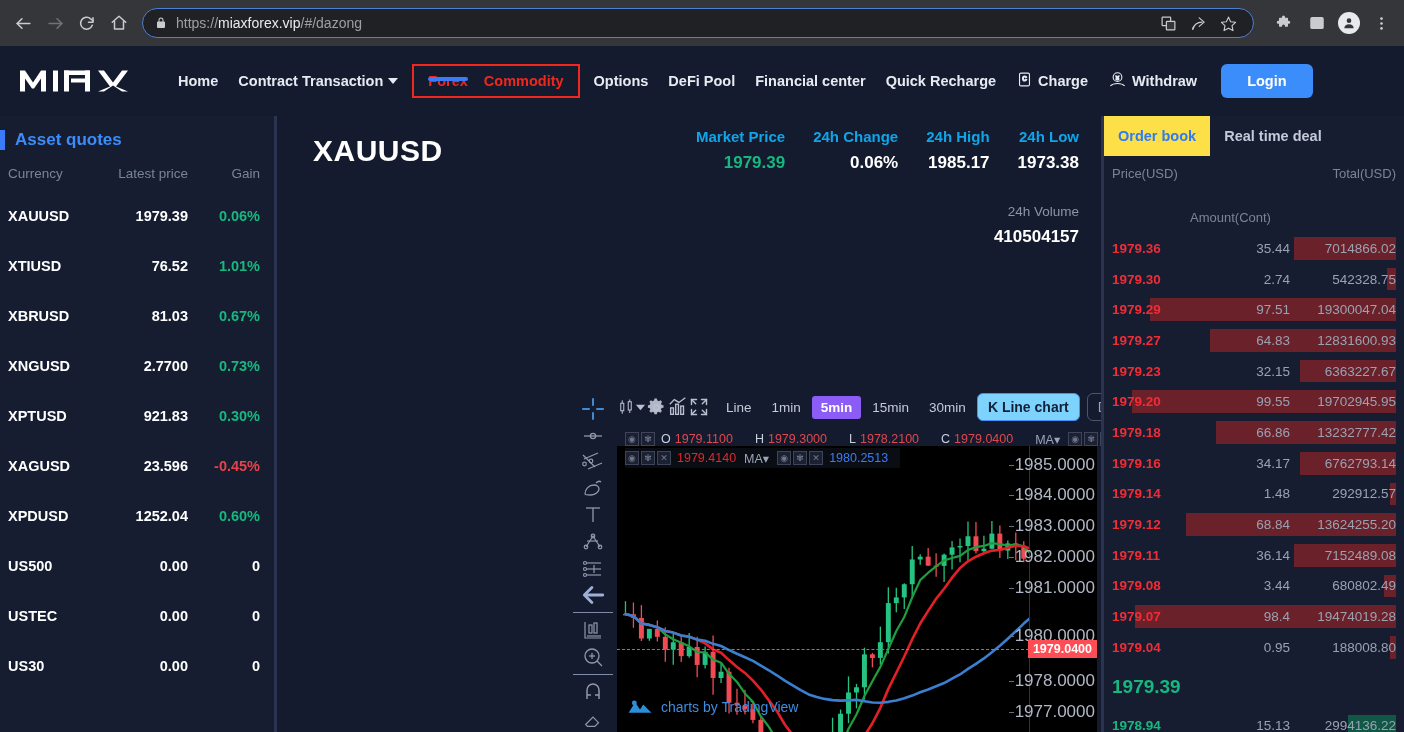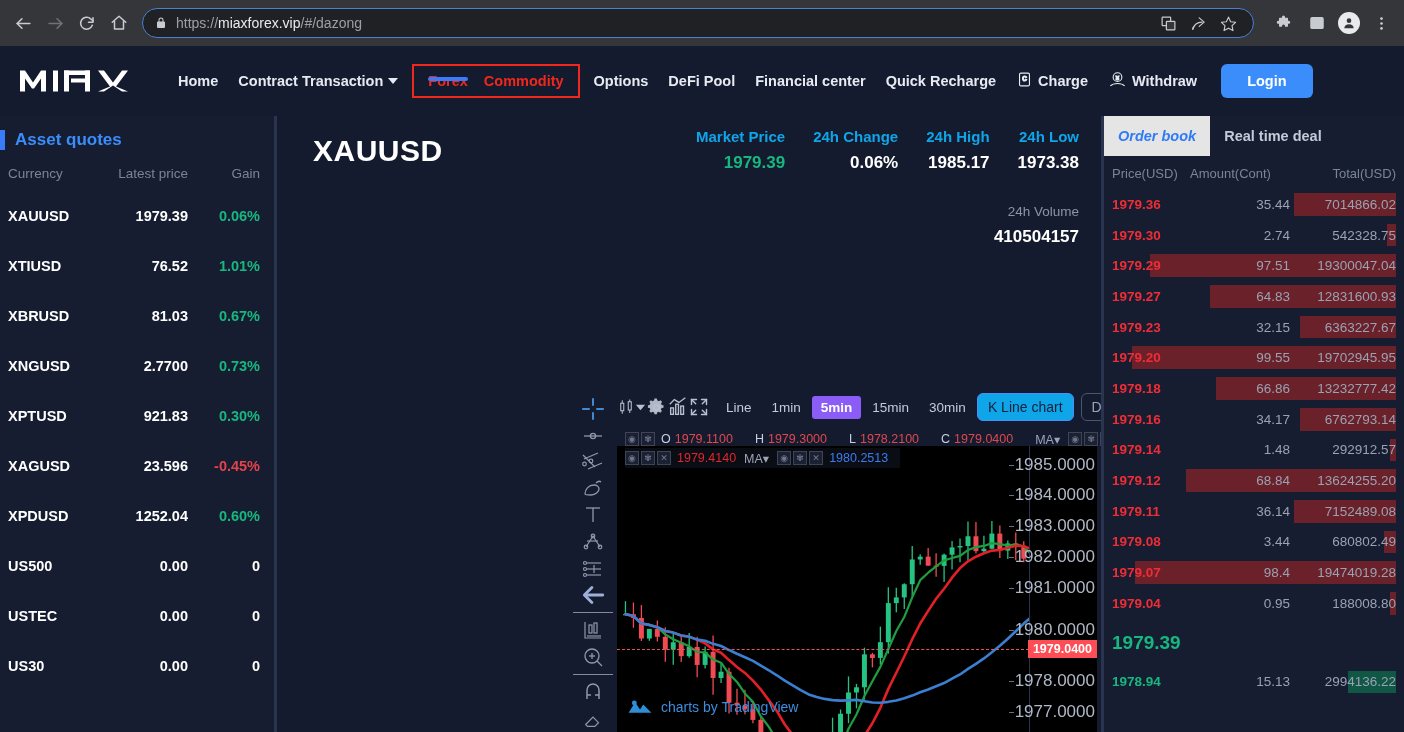--- a/index.html
+++ b/index.html
@@ -129,21 +129,21 @@
   .tf-btn{
     font-size:13.5px; color:#c3cad8; padding:4px 9px; border-radius:3px;
     margin-right:2px; white-space:nowrap;
   }
   .tf-btn.active{ background:#8b5cf6; color:#fff; font-weight:bold; }
   .toggle-group{ margin-left:auto; display:flex; gap:7px; padding-right:6px;}
   .tg-btn{
     font-size:14px; padding:5px 10px; border-radius:6px;
     border:1px solid #4c5570; color:#9aa3b8; white-space:nowrap;
   }
-  .tg-btn.active{ background:#0ea5e9; color:#13203a; border-color:#4a8ffb; font-weight:normal;text-align:center;}
+  .tg-btn.active{ background:#7dd3fc; color:#13203a; border-color:#4a8ffb; font-weight:bold;text-align:center;}
 
   
   .draw-toolbar{
     position:absolute; left:292px; top:276px; width:47px; bottom:0;
     background:#151b2e; display:flex; flex-direction:column; align-items:center;
     gap:0; padding-top:4px;
   }
   .draw-ic{
     width:44px;height:38px;display:flex;align-items:center;justify-content:center;
     color:#8f98ad;
@@ -206,26 +206,26 @@
   
   .orderbook{
     width:303px; flex:0 0 303px; background:#161d31; border-left:3px solid #2a3350;
     position:relative; overflow:hidden;
   }
   .ob-tabs{ display:flex; height:40px; }
   .ob-tab{
     padding:0 14px; display:flex;align-items:center; font-size:14.5px;
     font-weight:bold; color:#c3cad8;
   }
-  .ob-tab.active{ color:#2f7bf6; background:#e5e5e5;font-style:italic; }
+  .ob-tab.active{ color:#2f7bf6; background:#fde047; }
   .ob-head{
     display:flex; font-size:13px; color:#7a8499; padding:10px 8px 8px 8px;
   }
   .ob-head .p{ width:78px; }
-  .ob-head .a{ width:100px; }
+  .ob-head .a{ width:100px;margin-top:44px; }
   .ob-head .t{ flex:1; text-align:right; }
   .ob-row{
     display:flex; align-items:center; height:30.7px; font-size:13.5px;
     padding:0 8px; position:relative;
   }
   .ob-row .p{ width:78px; font-weight:bold; z-index:2;}
   .ob-row .a{ width:100px; text-align:right; color:#99a1b3; z-index:2;}
   .ob-row .t{ flex:1; text-align:right; color:#99a1b3; z-index:2;}
   .ob-row .p.sell{ color:#f02d36; }
   .ob-row .p.buy{ color:#17b77f; }
@@ -895,21 +895,21 @@
           <path d="M8.469310344827587 168.1282441201456 L16.434827586206897 170.0422668771537 L24.400344827586206 177.53835853720412 L32.36586206896552 178.87983430782194 L40.33137931034482 181.26981989088085 L48.29689655172414 184.98610724938973 L56.26241379310345 186.598401537944 L64.22793103448276 189.54034638530388 L72.19344827586207 190.8109015657108 L80.15896551724138 193.6221811757234 L88.1244827586207 197.39367102355754 L96.09 203.39715401726104 L104.05551724137932 206.71633790608254 L112.02103448275862 214.09834959148807 L119.98655172413794 220.9527915984927 L127.95206896551724 226.93018520144395 L135.91758620689654 234.69325952384008 L143.88310344827588 243.55937309791946 L151.84862068965518 254.3855444612158 L159.81413793103448 264.9375281246181 L167.7796551724138 278.49650835435665 L175.7451724137931 289.0575303963003 L183.71068965517242 301.5337601611875 L191.67620689655172 310.5331894344697 L199.64172413793105 315.86192383769554 L207.60724137931035 319.633489420723 L215.57275862068965 320.8344877799637 L223.53827586206899 317.7294936331278 L231.5037931034483 311.4543354358035 L239.4693103448276 303.138340706591 L247.4348275862069 289.8309104594285 L255.40034482758622 277.2624416304894 L263.3658620689655 261.8350400749165 L271.33137931034486 242.8748924444838 L279.29689655172416 226.75067060649937 L287.26241379310346 210.46764350532206 L295.22793103448276 193.22337802159834 L303.19344827586207 177.51309908828864 L311.15896551724137 164.82764901414097 L319.1244827586207 152.687849424269 L327.09000000000003 142.7208208745255 L335.05551724137933 131.673637940432 L343.02103448275864 122.0541207548631 L350.98655172413794 115.36892129992401 L358.95206896551724 110.74319424604533 L366.91758620689654 107.18932562492131 L374.88310344827585 104.60083385072045 L382.8486206896552 103.99724232127119 L390.8141379310345 101.77561959897457 L398.7796551724138 99.77333029685155 L406.7451724137931 100.17668586967756 L414.7106896551724 103.12145210300787 L422.6762068965517 105.9864880033254 L430.641724137931 109.53646147812088 L438.6072413793104 112.53933556019541 L446.5727586206897 116.81275088231024 L454.538275862069 119.85154427967598 L462.5037931034483 120.26484199137616 L470.4693103448276 121.91384457538328 L478.4348275862069 121.11508535072971 L486.4003448275862 118.31828420222053 L494.36586206896555 112.35698065004345 L502.33137931034486 104.93955160645629 L510.29689655172416 97.78813139168079 L518.2624137931034 88.69961478779408 L526.2279310344828 78.57787198340213 L534.1934482758621 71.45433749139488 L542.1589655172414 66.00203909874045 L550.1244827586207 61.20195423253108 L558.09 58.80203226777695 L566.0555172413793 59.08571438794604 L574.0210344827586 60.511973199907004 L581.9865517241379 62.95337360412509 L589.9520689655172 67.2827029423172 L597.9175862068965 73.02902954563103 L605.8831034482758 79.25828511709602 L613.8486206896551 85.58540992131844 L621.8141379310345 90.75052517564802 L629.7796551724138 94.50752234104345 L637.7451724137932 98.04816488791124 L645.7106896551725 99.89380269340478 L653.6762068965518 103.45254122067473 L661.6417241379311 107.59560626856296 L669.6072413793104 110.294657168208 L677.5727586206897 112.77056407339137 L685.538275862069 115.93522717100319 L693.5037931034483 119.4466494837747 L701.4693103448276 122.2868203818793 L709.4348275862069 125.30065728060868 L717.4003448275862 128.47181571966775 L725.3658620689655 132.93376320624765 L733.3313793103448 136.41578126772333 L741.2968965517241 140.19073649525802 L749.2624137931035 143.1674201681086 L757.2279310344828 146.15376925021096 L765.1934482758621 148.95158597846577 L773.1589655172414 152.4914035438701 L781.1244827586207 157.23240741768515 L789.09 162.40570990654783 L797.0555172413793 167.93507775199427 L805.0210344827586 171.40980084483772 L812.9865517241379 174.59695391531923 L820.9520689655172 178.6503156221686 L828.9175862068965 182.29179405295065 L836.8831034482758 186.0501300195342 L844.8486206896551 190.5328356740002 L852.8141379310345 193.18182334078668 L860.7796551724139 196.43580692361934 L868.7451724137932 199.6438937604714 L876.7106896551725 202.0323898673973" fill="none" stroke="#e32027" stroke-width="2.6" stroke-linejoin="round" stroke-linecap="round"></path>
           <path d="M8.469310344827587 168.1282441201456 L16.434827586206897 170.0422668771537 L24.400344827586206 177.53835853720412 L32.36586206896552 178.87983430782194 L40.33137931034482 181.26981989088085 L48.29689655172414 184.98610724938973 L56.26241379310345 186.598401537944 L64.22793103448276 189.54034638530388 L72.19344827586207 190.8109015657108 L80.15896551724138 193.6221811757234 L88.1244827586207 194.73317766869297 L96.09 197.83800616057883 L104.05551724137932 199.98295805172276 L112.02103448275862 204.03591665330276 L119.98655172413794 207.7251343626174 L127.95206896551724 211.20115596941744 L135.91758620689654 214.88949447082362 L143.88310344827588 219.5509167812077 L151.84862068965518 224.2712399317646 L159.81413793103448 229.27985465017426 L167.7796551724138 234.6204779952139 L175.7451724137931 239.3014262677256 L183.71068965517242 244.1354807080136 L191.67620689655172 248.40978031213817 L199.64172413793105 250.97985015266832 L207.60724137931035 252.90589960455065 L215.57275862068965 254.12838088162434 L223.53827586206899 254.614694228324 L231.5037931034483 254.3343763124638 L239.4693103448276 253.89935000231551 L247.4348275862069 255.24036327911656 L255.40034482758622 256.57237534800515 L263.3658620689655 256.69504604737676 L271.33137931034486 255.83547715681152 L279.29689655172416 254.5217953475719 L287.26241379310346 252.34377270916767 L295.22793103448276 249.583708441796 L303.19344827586207 246.26732193977628 L311.15896551724137 243.55584297037504 L319.1244827586207 240.25457275182836 L327.09000000000003 237.01607989610355 L335.05551724137933 232.6645366557382 L343.02103448275864 228.47430699698435 L350.98655172413794 222.92566772629252 L358.95206896551724 217.78526289674207 L366.91758620689654 212.43015285031979 L374.88310344827585 206.21956655075613 L382.8486206896552 199.74661168088414 L390.8141379310345 192.6858680162993 L398.7796551724138 185.19984014257054 L406.7451724137931 177.5761390678795 L414.7106896551724 170.68584389132147 L422.6762068965517 163.29188294435664 L430.641724137931 155.92675840750954 L438.6072413793104 150.011066804242 L446.5727586206897 144.82324000417753 L454.538275862069 139.22525205067194 L462.5037931034483 133.9250611336313 L470.4693103448276 129.50570439616627 L478.4348275862069 124.52542169062377 L486.4003448275862 120.40526364879611 L494.36586206896555 115.7173568978231 L502.33137931034486 110.99338678820794 L510.29689655172416 107.56450472323951 L518.2624137931034 103.99404819801396 L526.2279310344828 100.8599828302136 L534.1934482758621 98.63557187393275 L542.1589655172414 96.7547078037889 L550.1244827586207 94.96380613562496 L558.09 93.23014930512409 L566.0555172413793 92.52689481995037 L574.0210344827586 91.99680198432412 L581.9865517241379 91.29313773795957 L589.9520689655172 91.53576527069458 L597.9175862068965 91.42265996453312 L605.8831034482758 91.54963599426713 L613.8486206896551 92.29709723079412 L621.8141379310345 92.33913542191686 L629.7796551724138 92.5411070496479 L637.7451724137932 92.65509416880832 L645.7106896551725 92.43260042785244 L653.6762068965518 92.10716502354876 L661.6417241379311 91.82951049303875 L669.6072413793104 91.78849716739495 L677.5727586206897 91.49973613559843 L685.538275862069 91.25712809050282 L693.5037931034483 92.16213229882231 L701.4693103448276 93.01312821875592 L709.4348275862069 93.6700446180634 L717.4003448275862 95.10733762511865 L725.3658620689655 97.30442676252346 L733.3313793103448 100.12676522943735 L741.2968965517241 103.57990545598204 L749.2624137931035 106.91492675955163 L757.2279310344828 110.65112095640876 L765.1934482758621 114.71503275550992 L773.1589655172414 119.1744876496544 L781.1244827586207 123.42325099173985 L789.09 127.4046298427333 L797.0555172413793 131.48501945318407 L805.0210344827586 134.74578891482537 L812.9865517241379 138.15509213456772 L820.9520689655172 142.14555279532988 L828.9175862068965 145.2512904631078 L836.8831034482758 148.32482111438117 L844.8486206896551 151.80654960783008 L852.8141379310345 155.03995878947953 L860.7796551724139 158.6516782410589 L868.7451724137932 162.45008698253795 L876.7106896551725 166.1464277796841" fill="none" stroke="#3b7fd1" stroke-width="2.6" stroke-linejoin="round" stroke-linecap="round"></path>
         </svg>
       <div class="price-line" id="price-line" style="top: 202.855px;"></div>
       <div class="price-axis" id="price-axis">
           <div class="axis-tick" style="top: 18.5538px;">1985.0000</div>
           <div class="axis-tick" style="top: 49.4769px;">1984.0000</div>
           <div class="axis-tick" style="top: 80.4px;">1983.0000</div>
           <div class="axis-tick" style="top: 111.323px;">1982.0000</div>
           <div class="axis-tick" style="top: 142.246px;">1981.0000</div>
-          <div class="axis-tick" style="top: 184px;">1980.0000</div>
+          <div class="axis-tick" style="top: 190px;">1980.0000</div>
           <div class="axis-tick" style="top: 235.015px;">1978.0000</div>
           <div class="axis-tick" style="top: 265.938px;">1977.0000</div>
           <div class="price-badge" style="top: 202.855px;">1979.0400</div>
         </div>
       <div class="tv-watermark">
         <svg width="26" height="18" viewBox="0 0 32 22" fill="#2d8fd8">
             <path d="M2 18 L10 5 L16 14 L20 8 L30 18 Z"></path>
             <circle cx="9" cy="6" r="3"></circle>
           </svg>
         <span>charts by TradingView</span>

